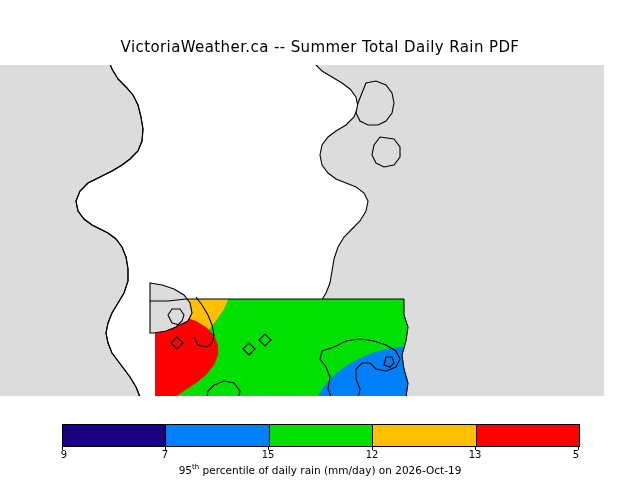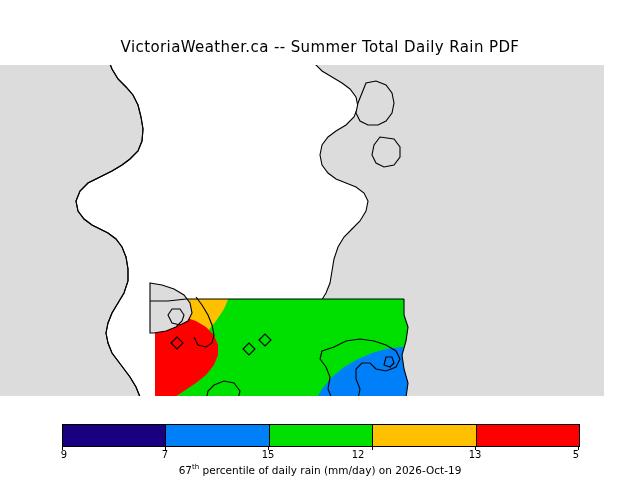--- a/index.html
+++ b/index.html
@@ -228,25 +228,25 @@
       <div class="tickmark" style="left:0px"></div>
       <div class="ticklabel" style="left:2px">9</div>
 
       <div class="tickmark" style="left:103px"></div>
       <div class="ticklabel" style="left:103px">7</div>
 
       <div class="tickmark" style="left:206px"></div>
       <div class="ticklabel" style="left:206px">15</div>
 
       <div class="tickmark" style="left:310px"></div>
-      <div class="ticklabel" style="left:296px">12</div>
+      <div class="ticklabel" style="left:310px">12</div>
 
       <div class="tickmark" style="left:413px"></div>
       <div class="ticklabel" style="left:413px">13</div>
 
       <div class="tickmark" style="left:516px"></div>
       <div class="ticklabel" style="left:514px">5</div>
     </div>
 
-    <div id="cbar-caption"><span>67</span><sup>th</sup><span> percentile of daily rain (mm/day) on 2026-Oct-19</span></div>
+    <div id="cbar-caption"><span>95</span><sup>th</sup><span> percentile of daily rain (mm/day) on 2026-Oct-19</span></div>
   </div>
 
 </div>
 
 </body></html>

